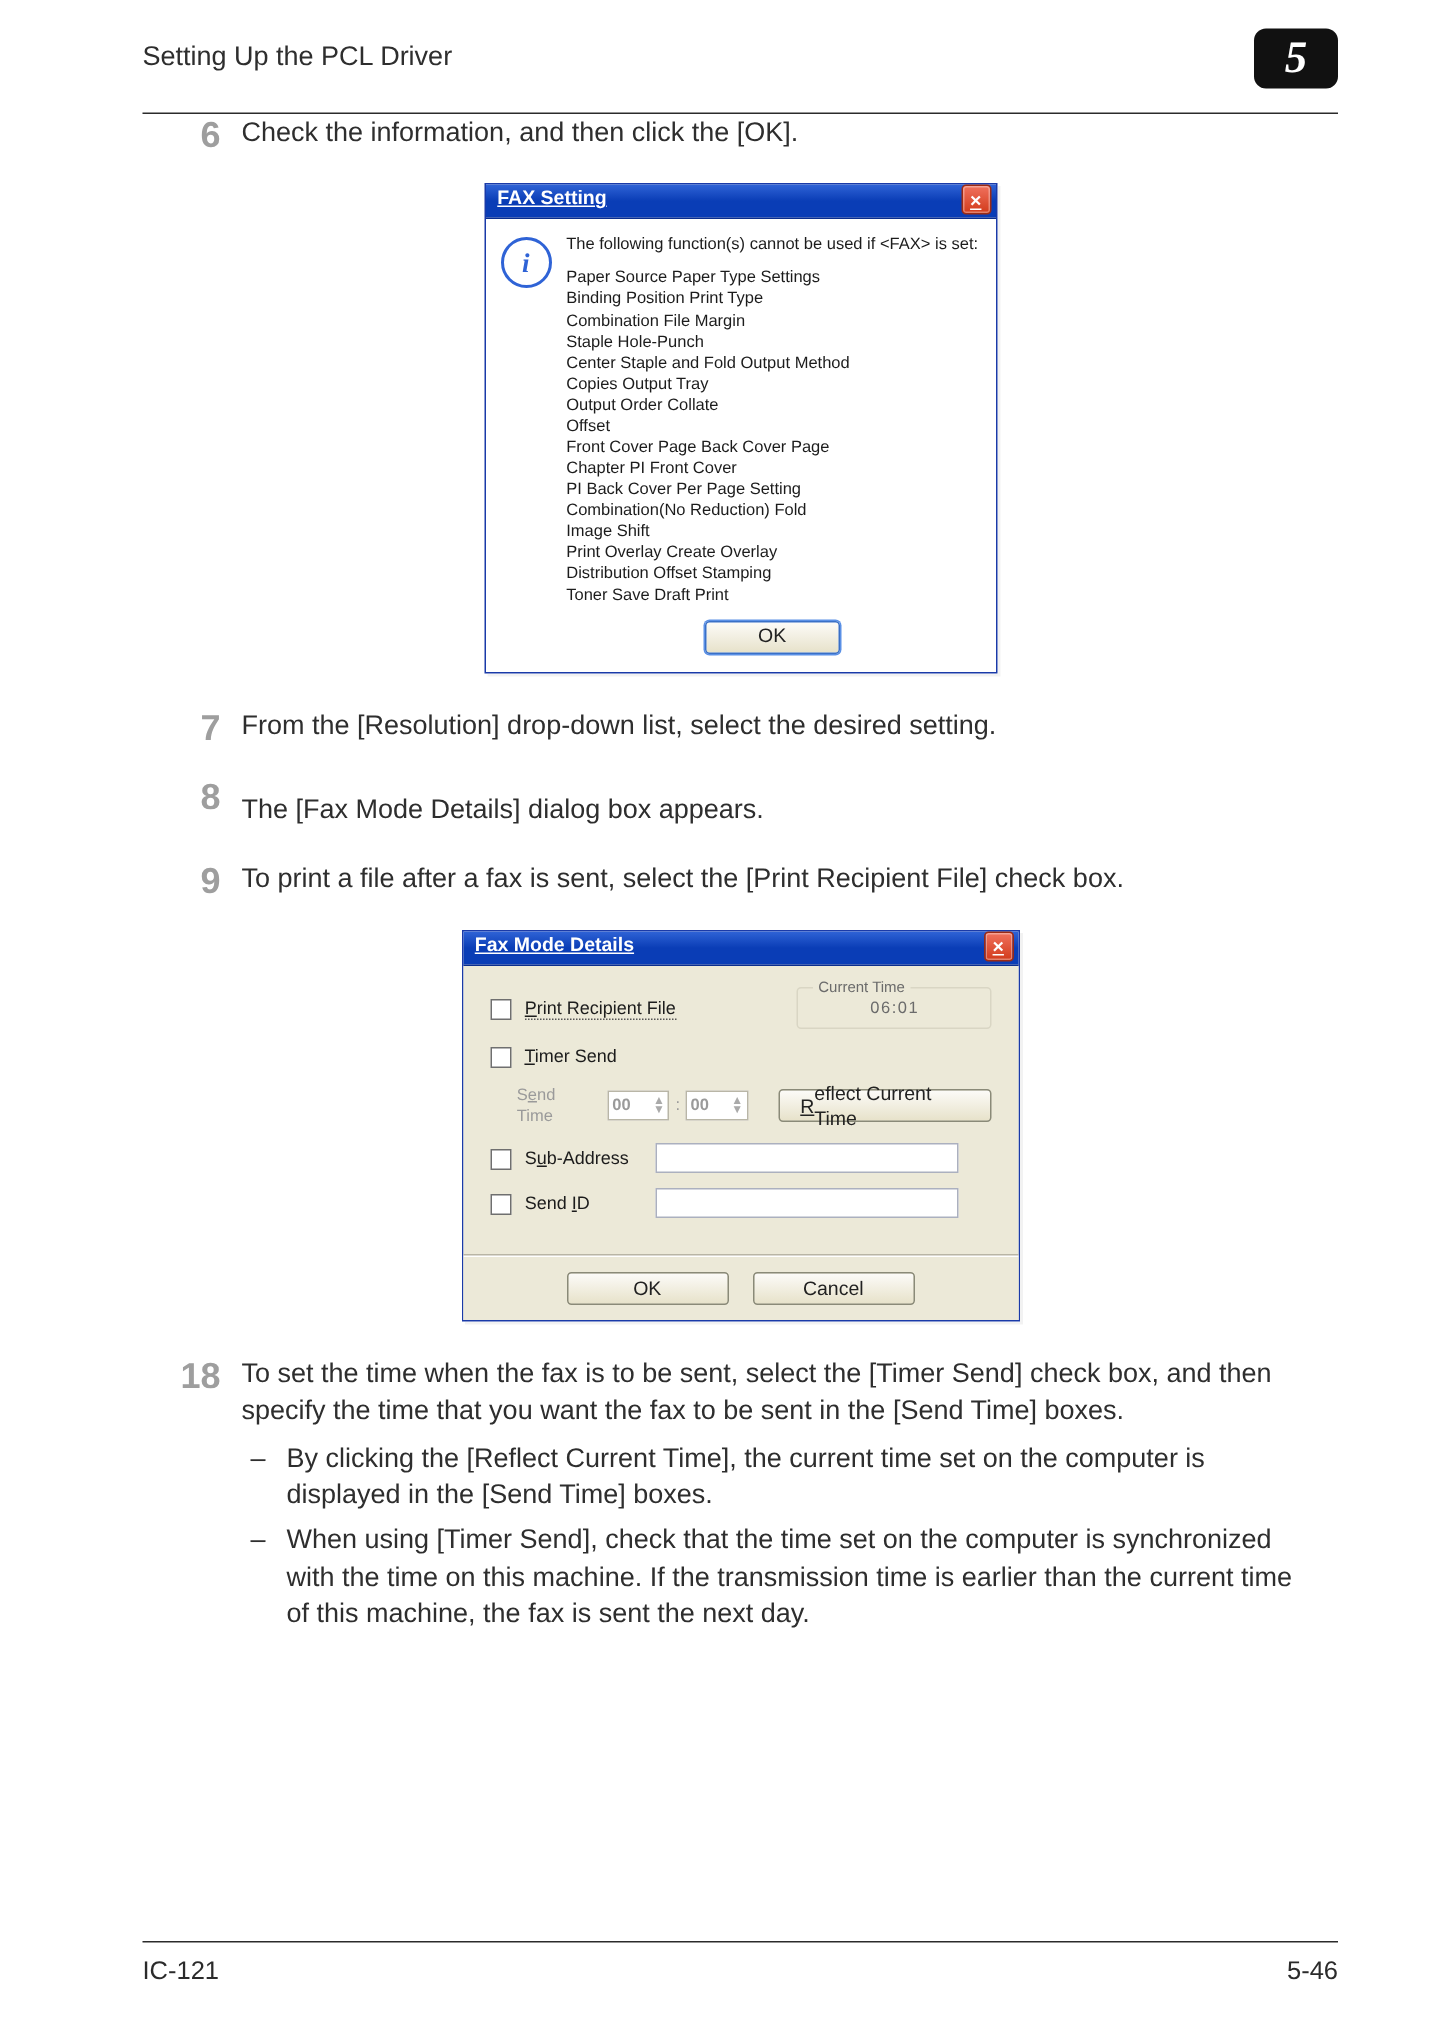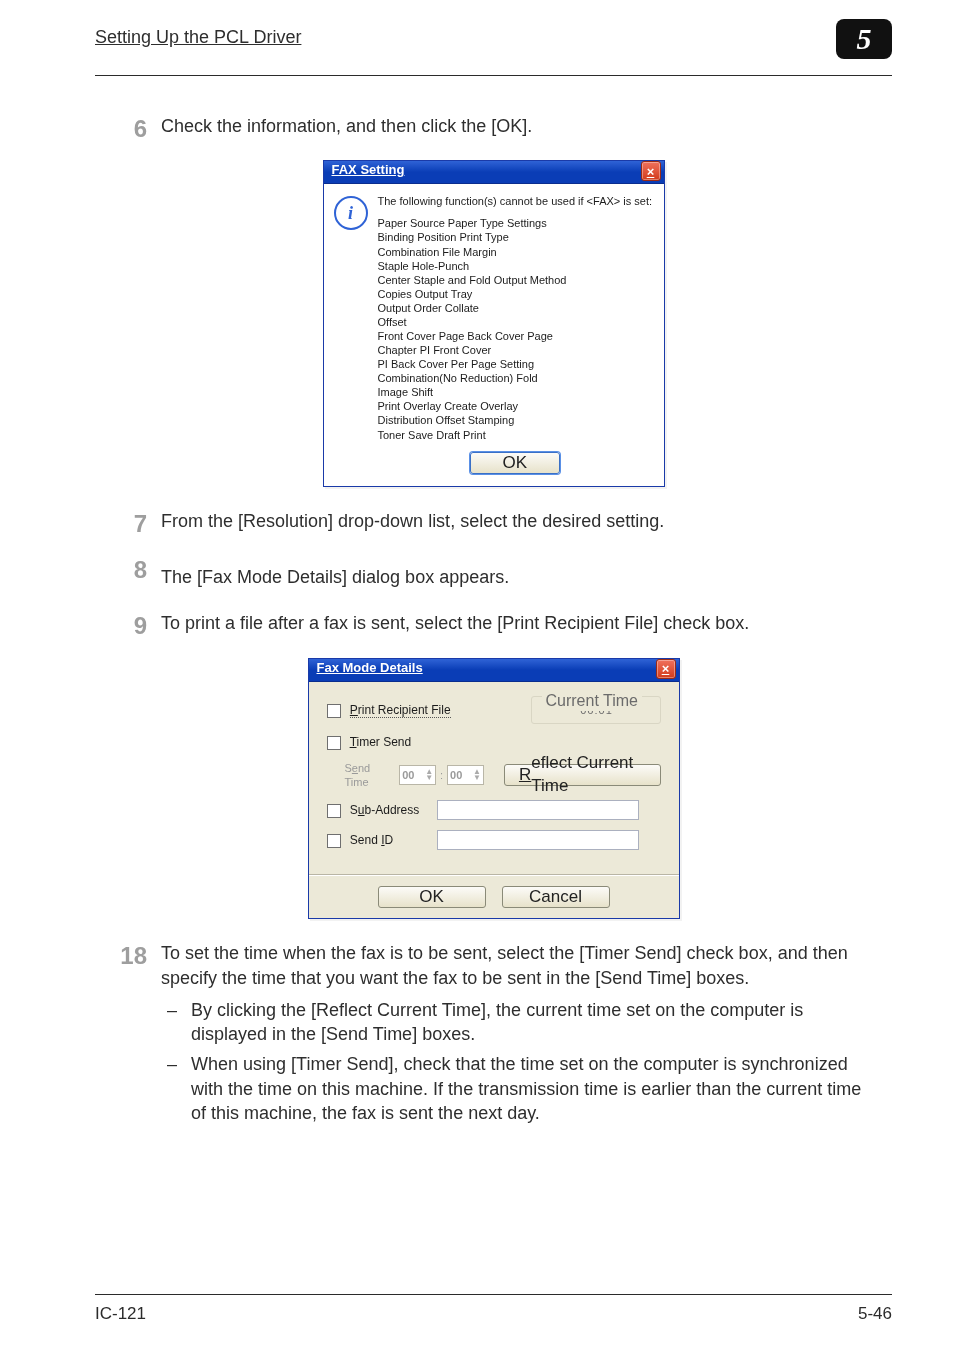--- a/index.html
+++ b/index.html
@@ -21,22 +21,20 @@
     font-size:18px;
     line-height:1.35;
     position:relative;
     box-sizing:border-box;
     padding:25px 62px 0 95px;
   }
   .header-area{
     position:relative;
     height:50px;
     border-bottom:1px solid #2b2b2b;
-    margin-bottom:38px;
-    text-decoration:underline;
   }
   .header-title{font-size:18px;}
   .chapter-badge{
     position:absolute;
     right:0; top:-6px;
     width:56px; height:40px;
     background:#111;
     border-radius:8px;
     color:#fff;
     font-weight:700;
@@ -108,21 +106,21 @@
     display:flex;align-items:center;justify-content:center;
     color:#fff;font-weight:700;font-size:13px;line-height:1;
     box-shadow:inset 0 0 0 1px rgba(255,255,255,0.35);
   }
   .xp-body{background:#fff;}
   .xp-btn{
     display:inline-flex;align-items:center;justify-content:center;
     background:linear-gradient(#fcfbf8,#e7e2ca);
     border:1px solid #8a8a78;border-radius:3px;
     height:20px;padding:0 14px;
-    font-family:Tahoma,Arial,sans-serif;font-size:17px;color:#222;
+    font-family:Tahoma,Arial,sans-serif;font-size:13px;color:#222;
     min-width:60px;
   }
   .xp-btn.focus{box-shadow:0 0 0 1px #5a90e6;border-color:#3a70c6;}
   .xp-chk{
     display:inline-block;width:12px;height:12px;border:1px solid #6f6f6f;
     background:#fff;vertical-align:middle;margin-right:6px;
   }
 
   
   .dlg1{width:340px;}
@@ -139,21 +137,21 @@
   
   .dlg2{width:370px;}
   .dlg2 .xp-body{background:var(--gray-face);}
   .dlg2-content{padding:14px 18px 16px 18px;}
   .row{display:flex;align-items:center;margin-bottom:10px;}
   .currenttime{
     position:relative;width:114px;padding:6px 6px 6px 8px;border:1px solid #d9d6c4;border-radius:3px;
     color:#6b6b6b;font-size:11px;text-align:center;background:var(--gray-face);
   }
   .currenttime .ctlabel{
-    position:absolute;left:10px;top:-7px;background:var(--gray-face);padding:0 4px;font-size:16px;color:#6b6b6b;
+    position:absolute;left:10px;top:-7px;background:var(--gray-face);padding:0 4px;font-size:10px;color:#6b6b6b;
   }
   .ct-in{text-align:center;letter-spacing:1px;}
   .spin{
     display:inline-flex;align-items:center;border:1px solid #b9b6a7;background:#fff;
     height:18px;width:38px;justify-content:space-between;padding:0 2px;font-size:11px;color:var(--disabled);font-weight:bold;
   }
   .spin .arrows{display:flex;flex-direction:column;line-height:6px;font-size:8px;color:#aaa;}
   .send-line{color:var(--disabled);font-size:11px;padding-left:18px;}
   .dlg2-sep{height:1px;background:#b9b5a5;border-bottom:1px solid #fff;margin-top:6px;}
   .dlg2-btns{display:flex;gap:16px;justify-content:center;padding:10px 0;background:var(--gray-face);}

